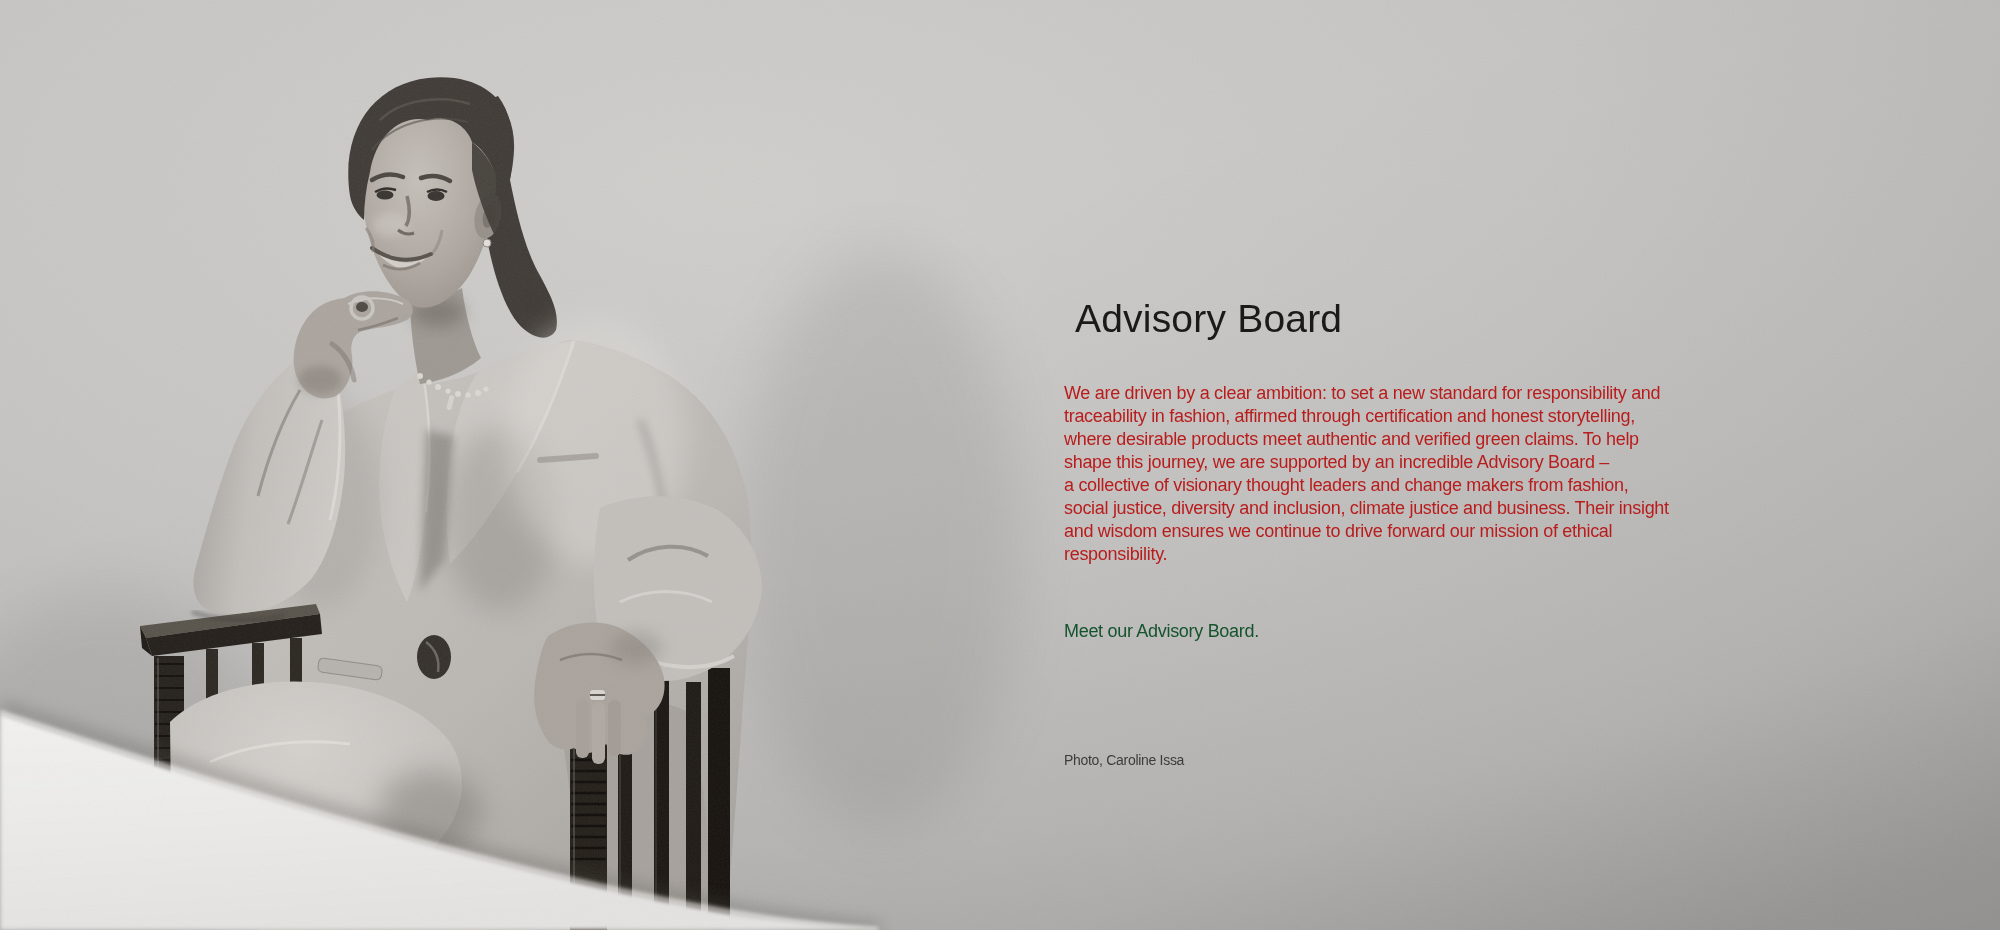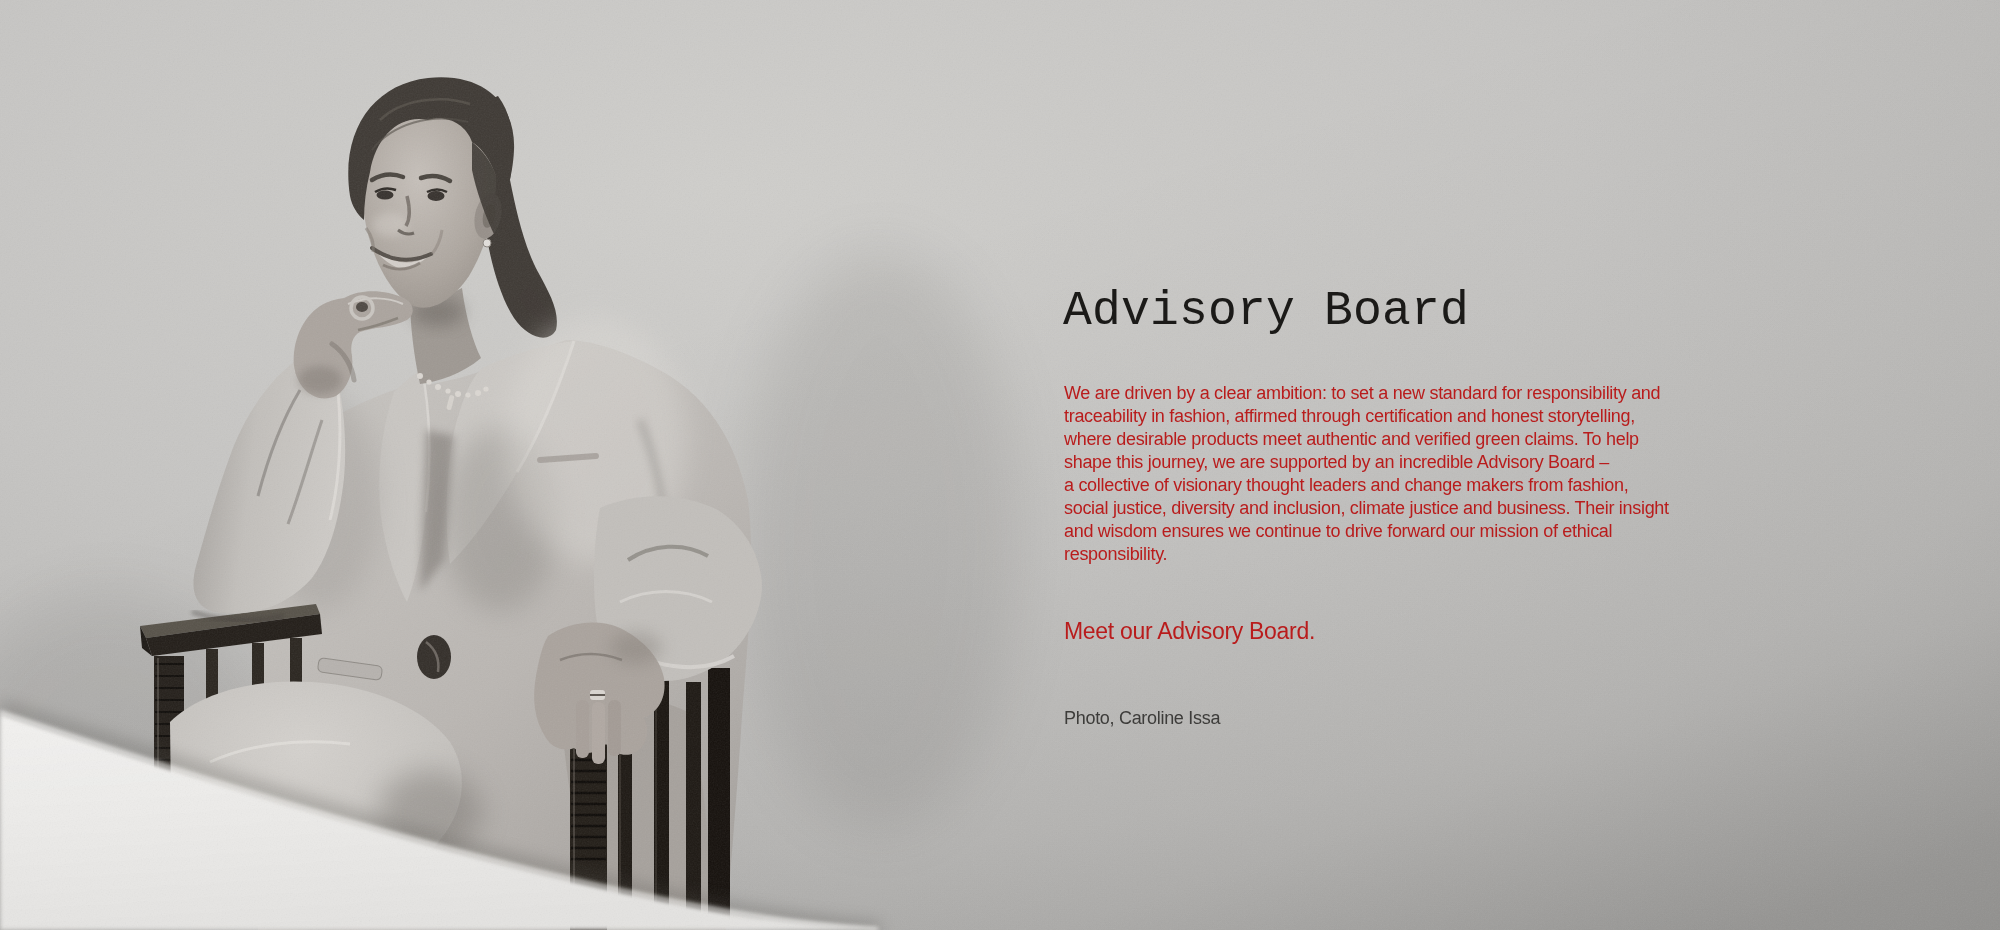--- a/index.html
+++ b/index.html
@@ -5,38 +5,38 @@
   html,body{margin:0;padding:0;background:#111;}
   .stage{
     position:relative;width:2000px;height:930px;overflow:hidden;
     background:#c2c1bf;
     font-family:"Liberation Sans",sans-serif;
   }
   .photo-svg{position:absolute;left:0;top:0;width:2000px;height:930px;display:block;}
   .text-col{position:absolute;left:0;top:0;width:2000px;height:930px;pointer-events:none;}
   .text-col > *{pointer-events:auto;}
   .page-title{
-    position:absolute;left:1063px;top:287px;margin:0;
-    font-family:Liberation Mono, monospace;font-weight:normal;
-    font-size:48px;line-height:1;letter-spacing:0.2px;color:#1b1a18;
+    position:absolute;left:1063px;top:287px;margin:12px;
+    font-family:Liberation Sans, sans-serif;font-weight:normal;
+    font-size:39px;line-height:1;letter-spacing:0.2px;color:#1b1a18;
     white-space:nowrap;
   }
   .body-text{
     position:absolute;left:1064px;top:382px;margin:0;width:720px;
     font-size:18px;line-height:23px;letter-spacing:-0.3px;color:#b91c1c;
     white-space:pre-line;
   }
   .meet-link{
     position:absolute;left:1064px;top:620px;
-    font-size:23px;line-height:23px;letter-spacing:-0.3px;color:#b91c1c;
+    font-size:18px;line-height:23px;letter-spacing:-0.3px;color:#14532d;
     text-decoration:none;cursor:pointer;white-space:nowrap;
   }
   .photo-credit{
-    position:absolute;left:1064px;top:707px;
-    font-size:18px;line-height:23px;letter-spacing:-0.3px;color:#3d3c3a;
+    position:absolute;left:1064px;top:749px;
+    font-size:14px;line-height:23px;letter-spacing:-0.3px;color:#3d3c3a;
     white-space:nowrap;
   }
 </style>
 </head>
 <body>
 
 <div class="stage">
 
   <svg class="photo-svg" viewBox="0 0 2000 930" preserveAspectRatio="none" aria-hidden="true">
     <defs>

